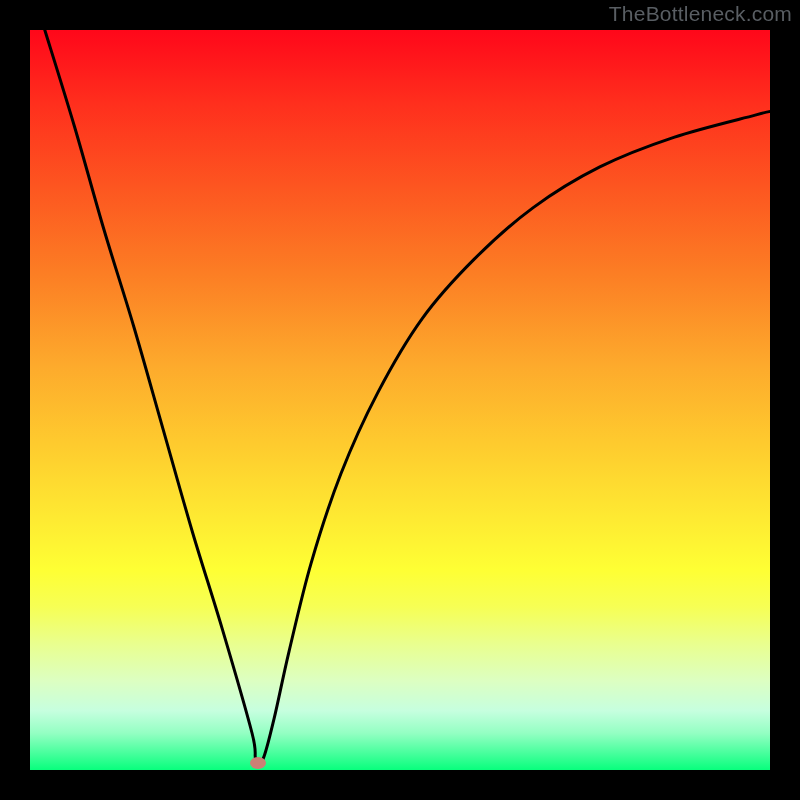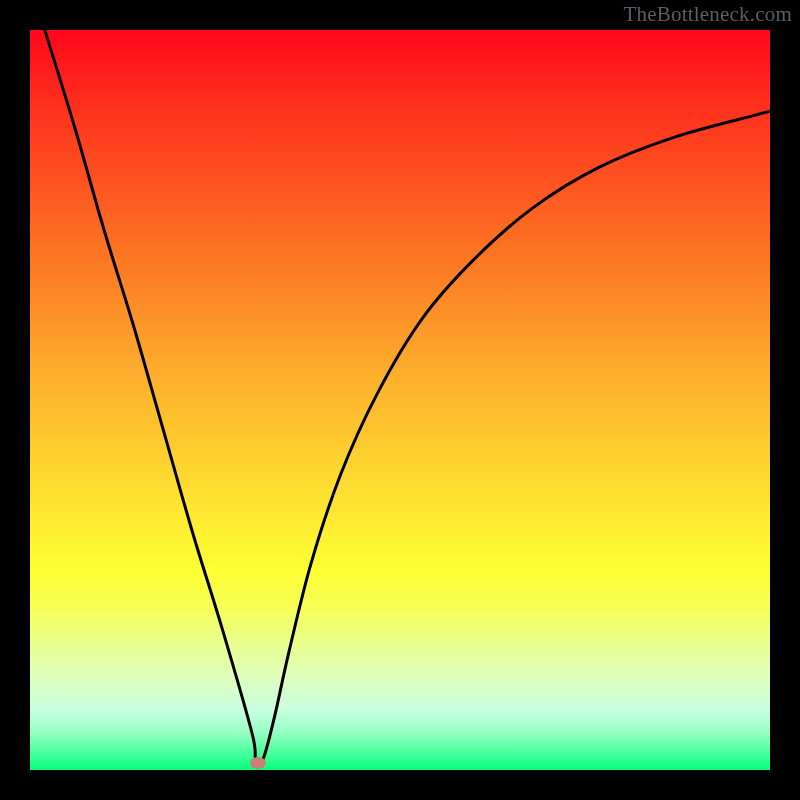--- a/index.html
+++ b/index.html
@@ -20,21 +20,20 @@
   .watermark {
     position: absolute;
     top: 2px;
     right: 8px;
     color: #595e63;
     font-size: 21px;
     font-weight: 400;
     letter-spacing: 0.2px;
     z-index: 4;
     pointer-events: none;
-    font-family: Liberation Serif, serif;
   }
   .plot-outer {
     position: absolute;
     left: 30px;
     top: 30px;
     width: 740px;
     height: 740px;
     background: #000;
   }
   .plot-inner {

